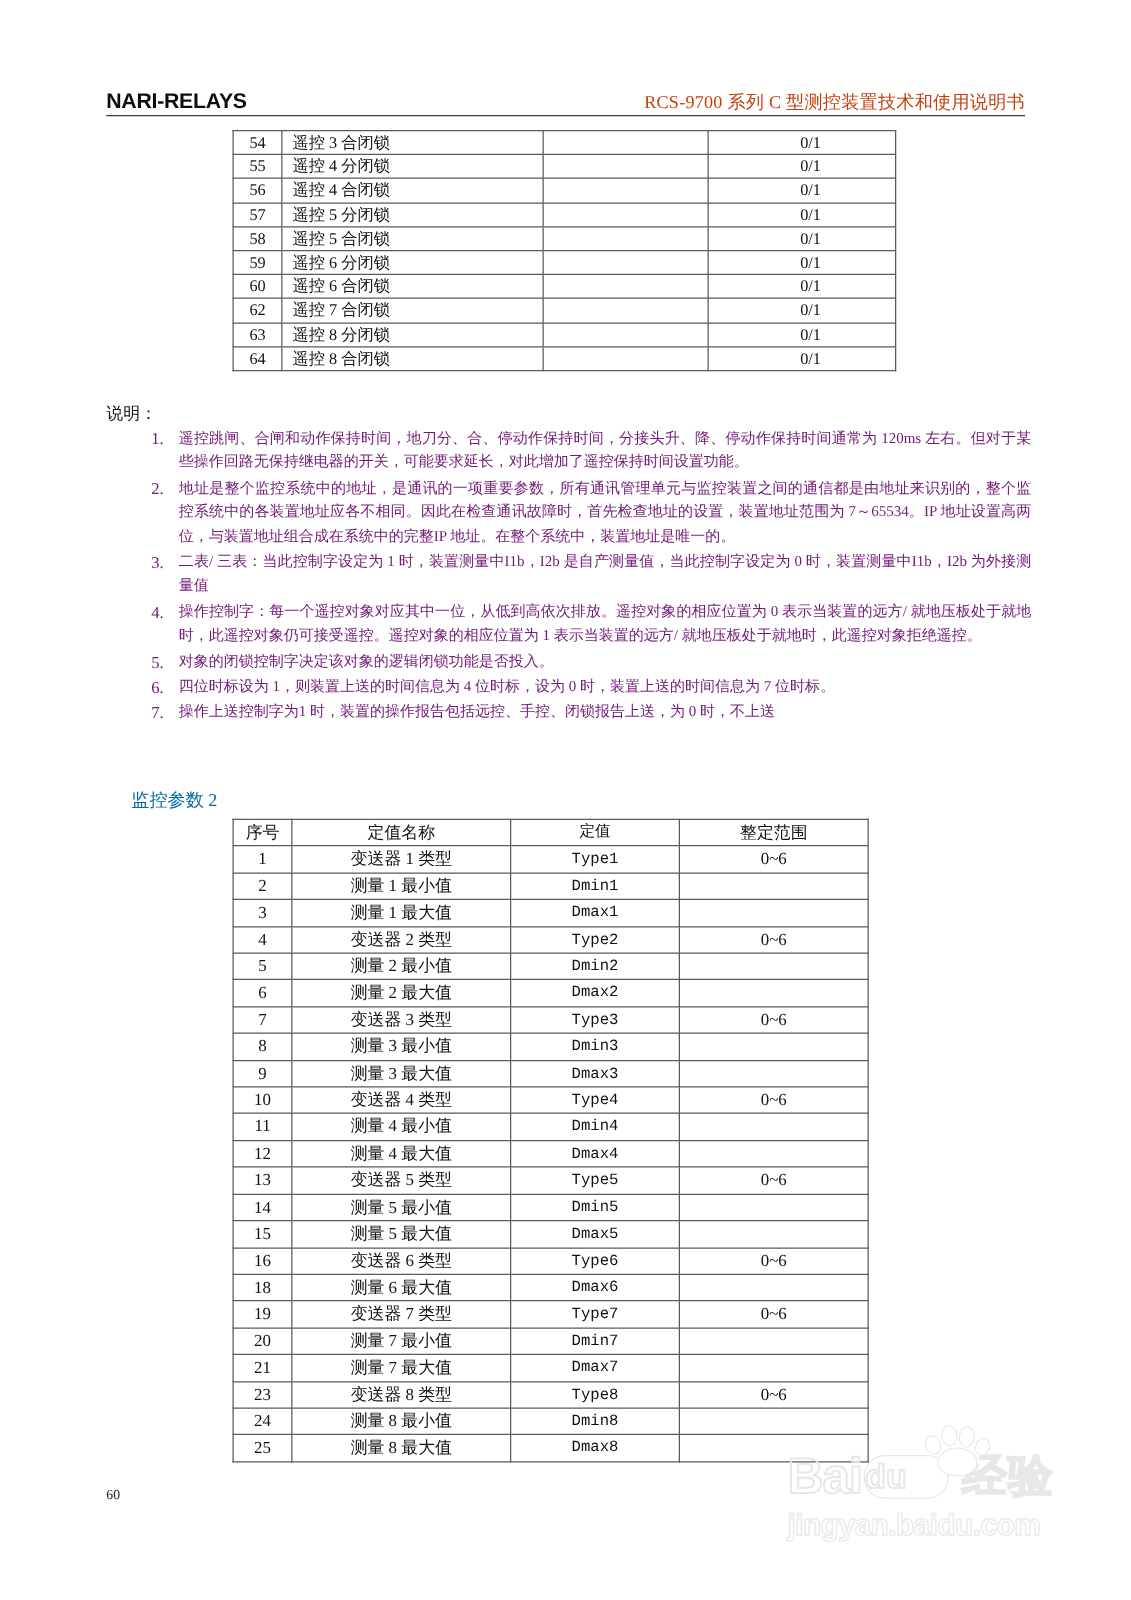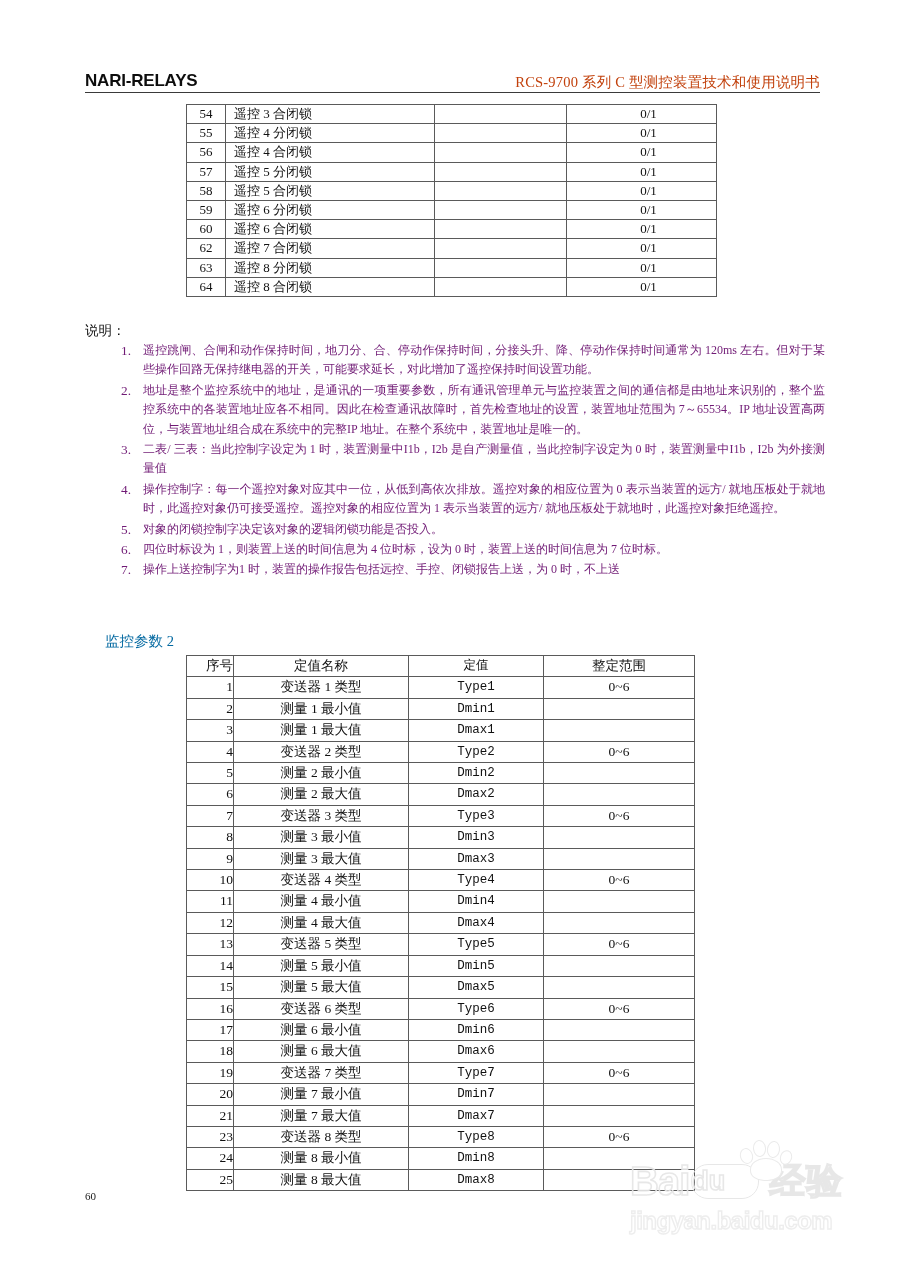--- a/index.html
+++ b/index.html
@@ -84,21 +84,21 @@
   #table-params {
     left: 186px;
     top: 655px;
     width: 504px;
   }
   #table-params td, #table-params th {
     height: 20.4px;
     line-height: 20.4px;
     font-size: 13.5px;
   }
-  #table-params .c-idx  { width: 46px; text-align: right; }
+  #table-params .c-idx  { width: 46px; }
   #table-params .c-name { width: 174px; }
   #table-params .c-val  { width: 134px; font-family: "Liberation Mono", "DejaVu Sans Mono", monospace; font-size: 12.5px; }
   #table-params .c-rng  { width: 150px; }
 
   
   .notes-wrap {
     position: absolute;
     left: 85px;
     top: 322px;
     width: 740px;
@@ -424,26 +424,20 @@
           <td class="c-idx">15</td>
           <td class="c-name">测量 5 最大值</td>
           <td class="c-val">Dmax5</td>
           <td class="c-rng"></td>
         </tr>
         <tr>
           <td class="c-idx">16</td>
           <td class="c-name">变送器 6 类型</td>
           <td class="c-val">Type6</td>
           <td class="c-rng">0~6</td>
-        </tr>
-        <tr>
-          <td class="c-idx">17</td>
-          <td class="c-name">测量 6 最小值</td>
-          <td class="c-val">Dmin6</td>
-          <td class="c-rng"></td>
         </tr>
         <tr>
           <td class="c-idx">18</td>
           <td class="c-name">测量 6 最大值</td>
           <td class="c-val">Dmax6</td>
           <td class="c-rng"></td>
         </tr>
         <tr>
           <td class="c-idx">19</td>
           <td class="c-name">变送器 7 类型</td>

